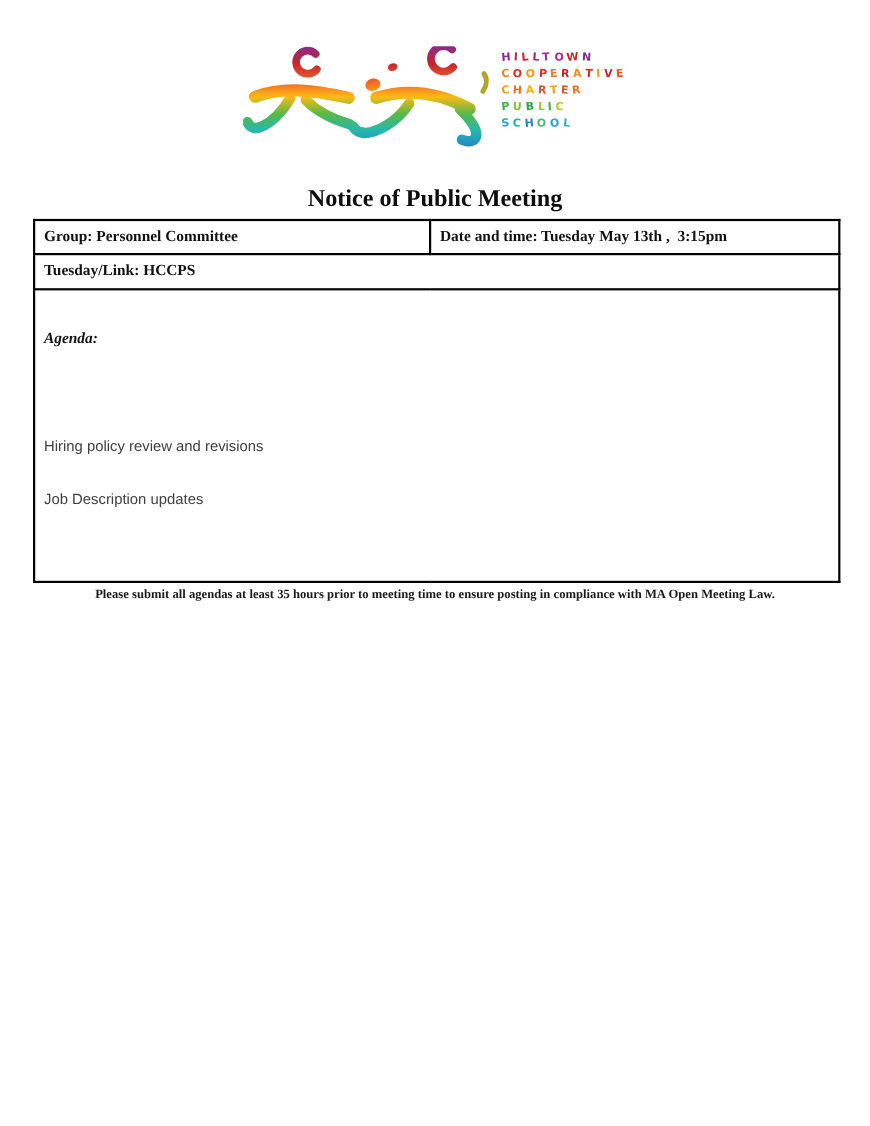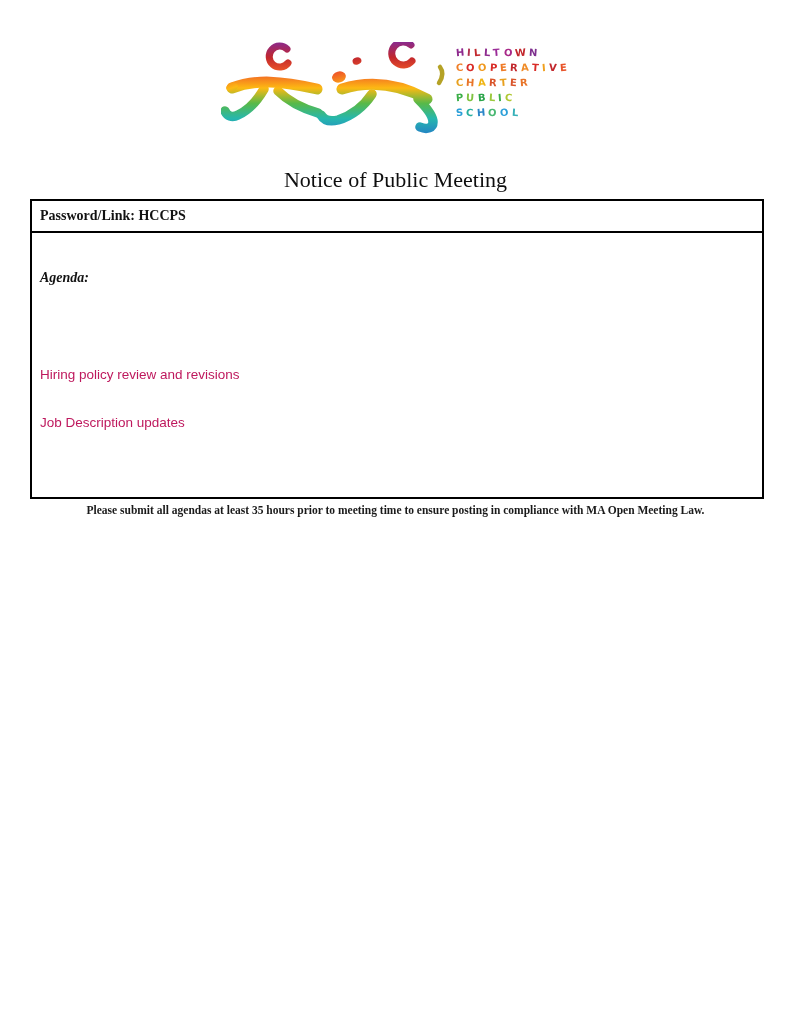--- a/index.html
+++ b/index.html
@@ -38,21 +38,21 @@
   }
   .logo-line span:nth-child(odd)  { transform: rotate(-5deg); }
   .logo-line span:nth-child(even) { transform: rotate(4deg); }
 
   
   .doc-title {
     margin: 32px 0 0 0;
     text-align: center;
     font-size: 22px;
     line-height: 27px;
-    font-weight: normal;
+    font-weight: bold;
     font-family: "Liberation Serif", serif;
     color: #0e0e0e;
   }
 
   
   table.meeting {
     border-collapse: collapse;
     margin: 6px 29px 0 30px;
     width: 732px;
     table-layout: fixed;
@@ -72,21 +72,21 @@
   tr.r3 td { height: 32px; font-style: italic; }
   tr.r4 td { height: 91px; vertical-align: top; padding-top: 5px; margin-top: 16px; }
   .agenda-label { font-style: italic; font-weight: bold; }
   .agenda-items {
     margin-top: 17px;
     font-family: "Liberation Sans", sans-serif;
     font-weight: normal;
     font-style: normal;
     font-size: 13.5px;
     line-height: 16px;
-    color: #be185d;
+    color: #404040;
   }
 
   
   .footer-note {
     margin: 5px 30px 0 30px;
     text-align: center;
     font-size: 11.5px;
     font-weight: bold;
     font-family: "Liberation Serif", serif;
     color: #1a1a1a;
@@ -139,22 +139,26 @@
 </div>
 
 <h1 class="doc-title">Notice of Public Meeting</h1>
 
 <table class="meeting">
   <colgroup>
       <col style="width:360px">
       <col style="width:372px">
     </colgroup>
   <tbody>
+      <tr class="r1">
+    <td>Group: Personnel Committee</td>
+    <td>Date and time: Tuesday May 13th ,  3:15pm</td>
+  </tr>
   <tr class="r2">
-    <td colspan="2">Password/Link: HCCPS</td>
+    <td colspan="2">Tuesday/Link: HCCPS</td>
   </tr>
   <tr class="r4">
     <td colspan="2">
       <div class="agenda-label">Agenda:</div>
       <div class="agenda-items">
         <div>Hiring policy review and revisions</div>
         <div>Job Description updates</div>
       </div>
     </td>
   </tr>

